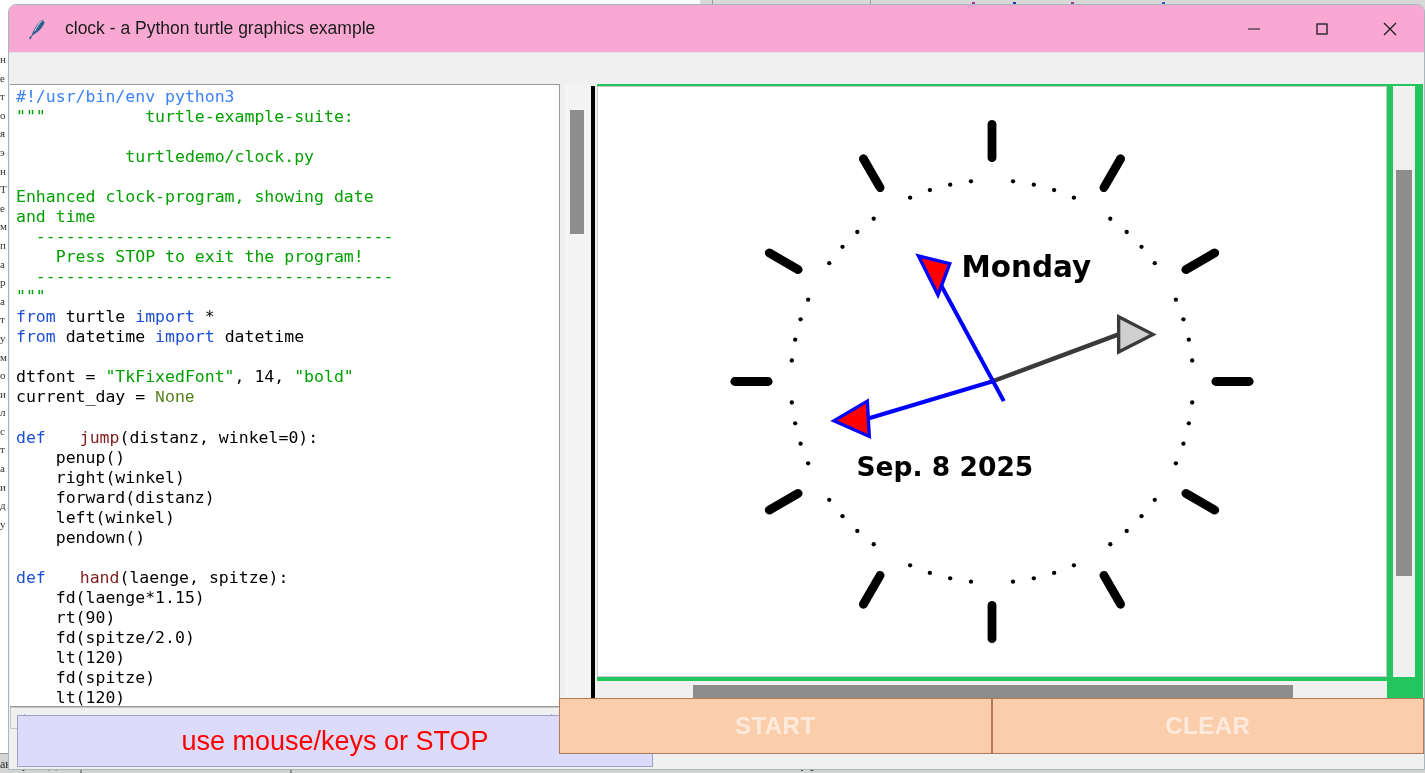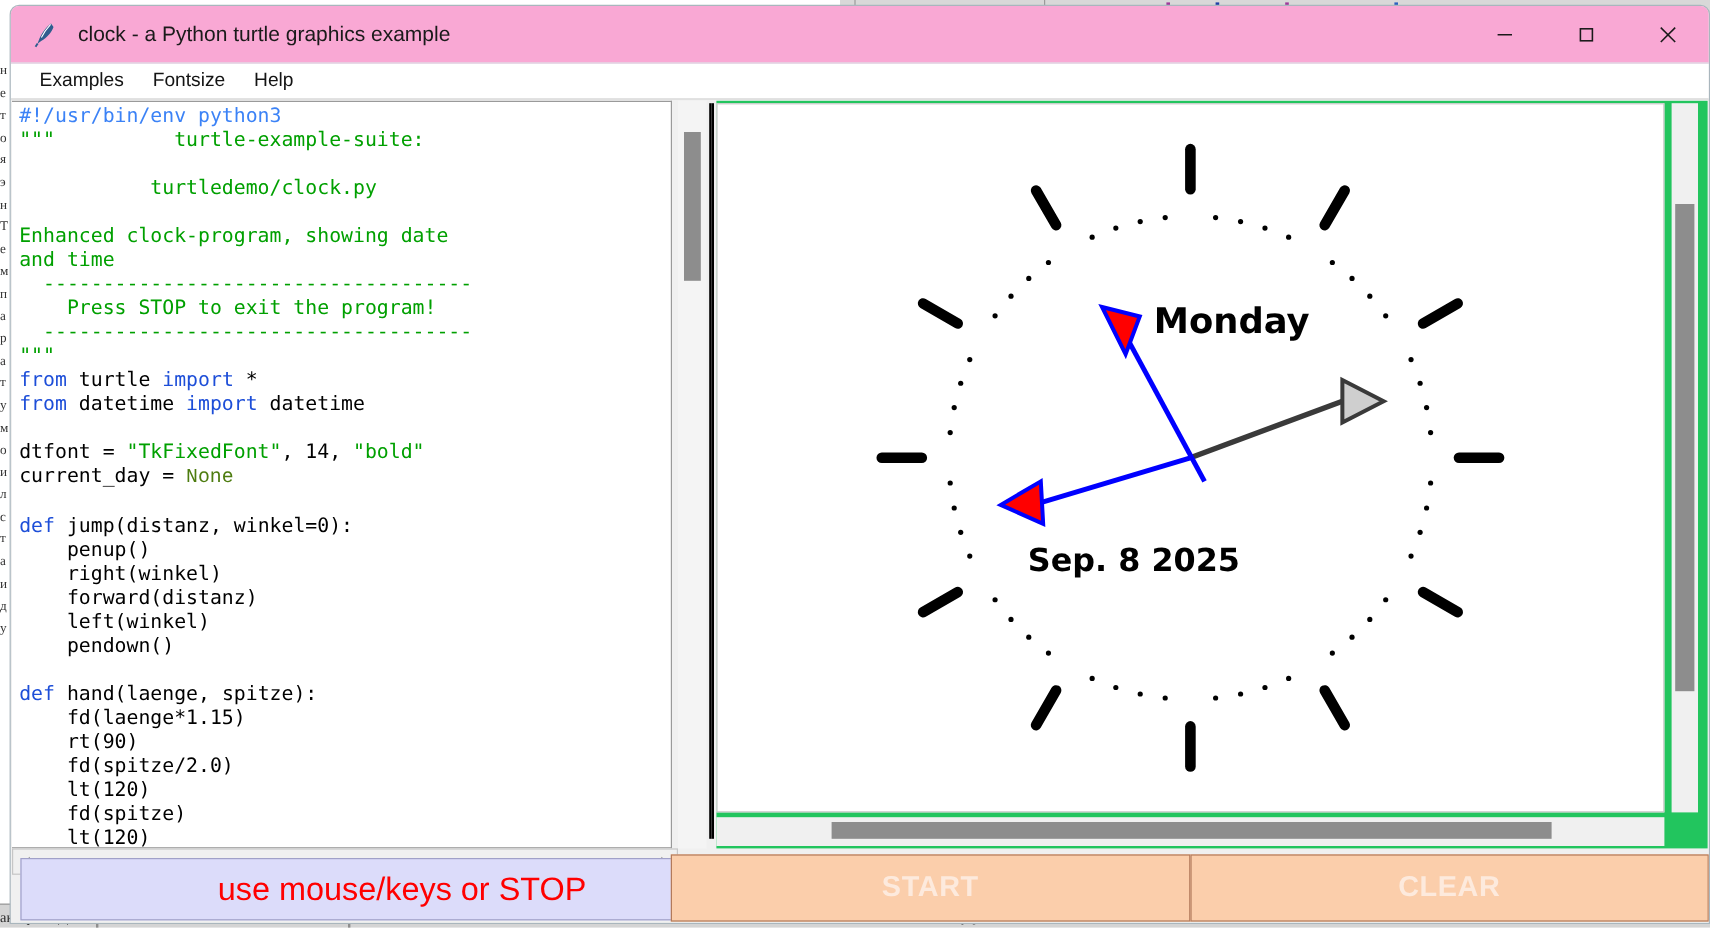--- a/index.html
+++ b/index.html
@@ -102,21 +102,21 @@
   }
   #code-text {
     position: absolute; left: 6px; top: 2px; right: 0;
     font-family: "DejaVu Sans Mono", monospace;
     font-size: 16.5px; line-height: 20px; white-space: pre;
     color: #000000;
   }
   .tok-comment { color: #3b82f6; }
   .tok-string  { color: #00a000; }
   .tok-kw      { color: #1d4ed8; }
-  .tok-def     { color: #000000; }
+  .tok-def     { color: #7f1d1d; margin-left: 24px; }
   .tok-builtin { color: #4d7c0f; font-family: Liberation Mono, monospace; }
 
   #code-vscroll {
     position: absolute; left: 556px; top: 0; width: 24px; bottom: 62px;
     background: #f4f4f4;
   }
   #code-vscroll .thumb {
     position: absolute; left: 5px; width: 14px; top: 26px; height: 124px;
     background: #8d8d8d;
   }
@@ -171,21 +171,21 @@
     position: absolute; left: 0; right: 36px; bottom: 2px; height: 24px;
     background: #f0f0f0;
   }
   #canvas-hscroll .thumb {
     position: absolute; left: 96px; width: 600px; top: 4px; height: 14px;
     background: #8d8d8d;
   }
 
   
   .btn-row {
-    position: absolute; left: 550px; right: 0; bottom: 1px; height: 56px;
+    position: absolute; left: 550px; right: 0; bottom: 15px; height: 56px;
     display: flex;
   }
   .big-btn {
     flex: 1; display: flex; align-items: center; justify-content: center;
     font-size: 24px; font-weight: bold; letter-spacing: 0.5px;
     border: 1px solid #6e2b10;
     font-family: "Liberation Sans", sans-serif;
     cursor: default;
   }
   .big-btn.disabled { background: #fbceab; color: #fdeadd; border-color: #b37a5a; }
@@ -279,25 +279,20 @@
       </div>
       <div class="win-btn close">
         <svg width="18" height="18" viewBox="0 0 18 18">
           <line x1="3" y1="3" x2="15" y2="15" stroke="#1a1a1a" stroke-width="1.3"></line>
           <line x1="15" y1="3" x2="3" y2="15" stroke="#1a1a1a" stroke-width="1.3"></line>
         </svg>
       </div>
     </div>
   </div>
 
-  <div id="menubar">
-    <div class="menu-item">Examples</div>
-    <div class="menu-item">Fontsize</div>
-    <div class="menu-item">Help</div>
-  </div>
 
   <div id="body-area">
 
     <div id="code-pane">
       <pre id="code-text"><span class="tok-comment">#!/usr/bin/env python3</span>
 <span class="tok-string">"""          turtle-example-suite:
 
            turtledemo/clock.py
 
 Enhanced clock-program, showing date

